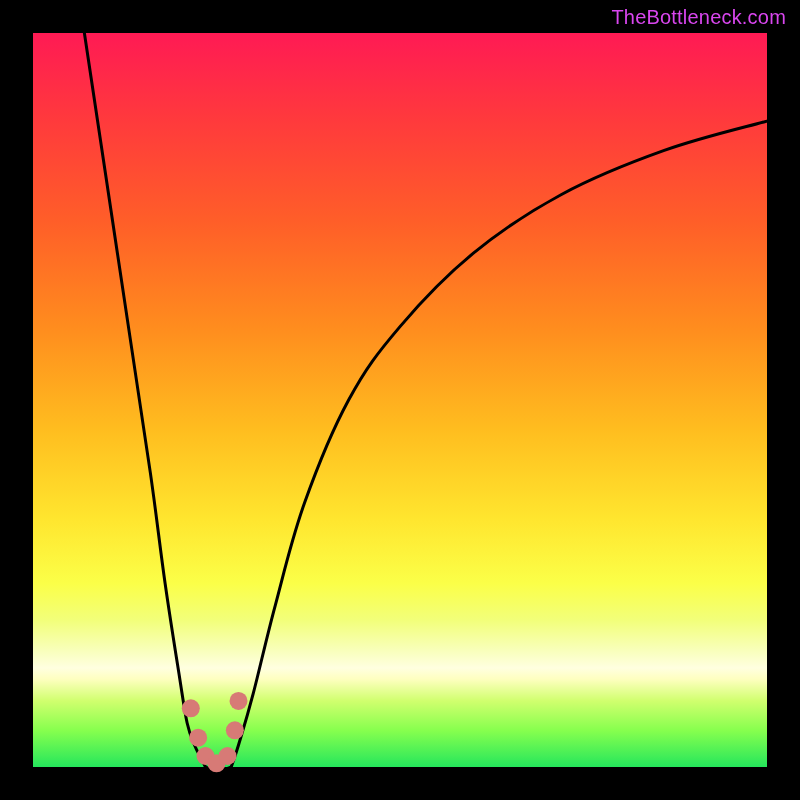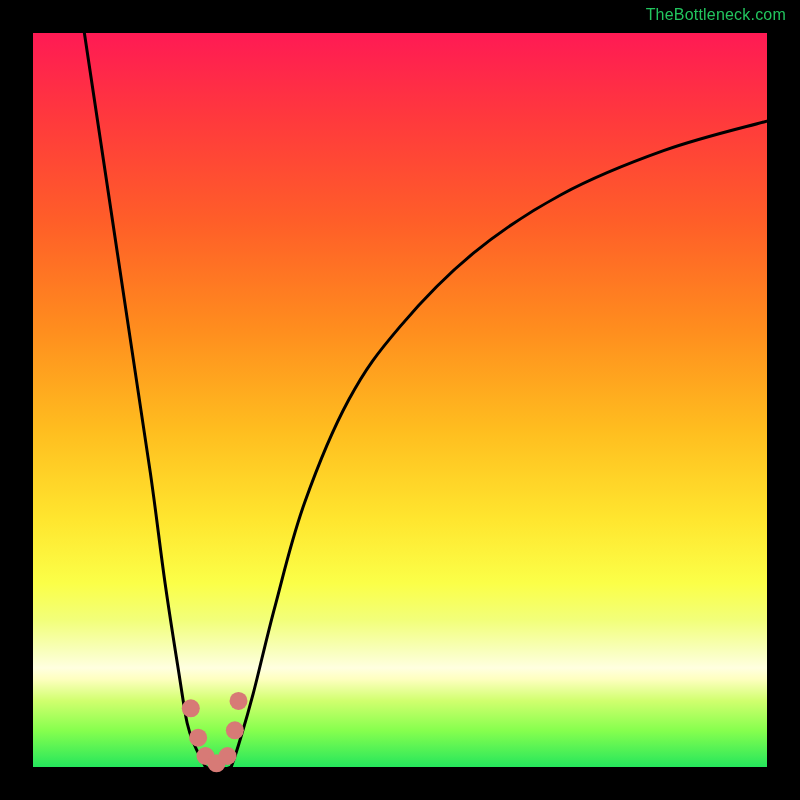--- a/index.html
+++ b/index.html
@@ -40,22 +40,22 @@
       #feffc0 88%,
       #d0ff6e 91%,
       #87ff4e 95%,
       #25e65c 100%
     );
   }
   .watermark {
     position: absolute;
     top: 6px;
     right: 14px;
-    color: #22c55e;
-    font-size: 16px;
+    color: #d946ef;
+    font-size: 20px;
     font-weight: 500;
     letter-spacing: 0.2px;
     user-select: none;
   }
   svg.curves {
     position: absolute;
     top: 0;
     left: 0;
     width: 734px;
     height: 734px;

